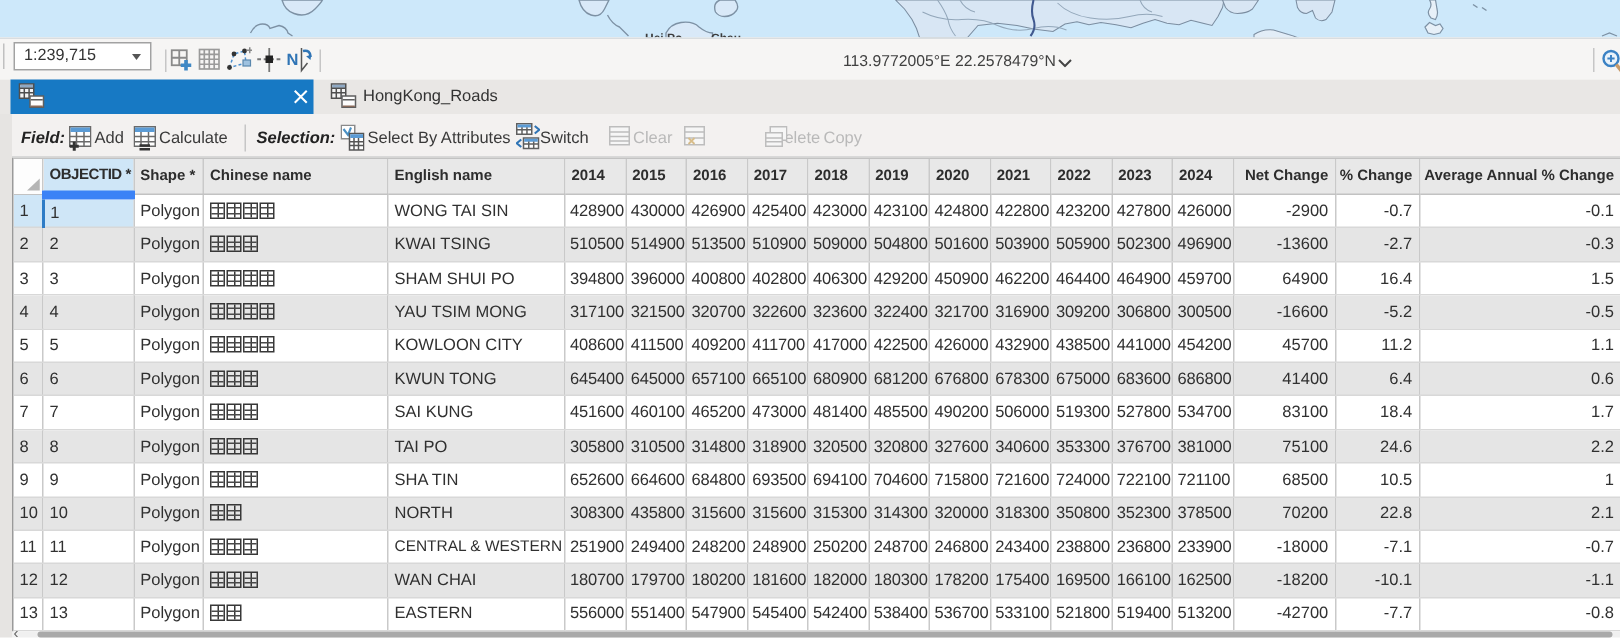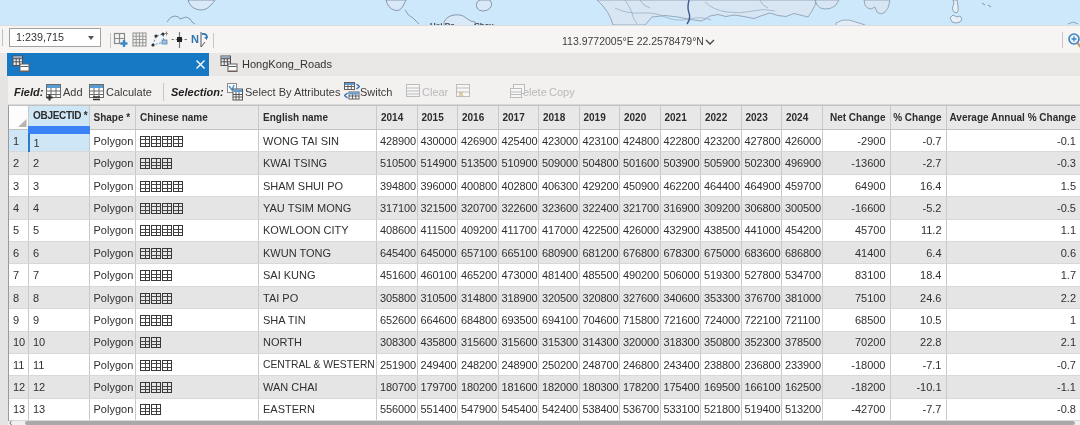--- a/index.html
+++ b/index.html
@@ -38,21 +38,21 @@
   th, td { border-right:1px solid #c9c9c9; border-bottom:1px solid #d8d8d8;
      padding:0 0 0 4px; text-align:left; white-space:nowrap; overflow:hidden;
      font-weight:normal; height:22.4px; }
   thead th { background:#e8e8e8; font-weight:bold; font-size:10px; color:#2d2d2d;
      height:23.6px; border-bottom:1px solid #c2c2c2; }
   thead th.num { text-align:right; padding:0 4px 0 0; }
   td.num { text-align:right; padding:0 4px 0 0; }
   tbody tr:nth-child(even) td { background:#e5e5e5; }
   tbody tr:nth-child(odd) td { background:#ffffff; }
   thead th.selh { background:#fdfdfd; padding:0; position:relative; }
-  thead th.objh { background:#cfe6f7; border-bottom:8px solid #3b82f6; letter-spacing:-0.3px; }
+  thead th.objh { background:#cfe6f7; border-bottom:6px solid #3b82f6; letter-spacing:-0.3px; }
   td.selblue { background:#cfe6f7 !important; }
   td.objblue { background:#cfe6f7 !important; border-left:2px solid #2e7cc6; }
   td.small { font-size:10.3px; }
   td.yr { padding-left:3px; letter-spacing:-0.12px; }
   .cj { display:inline-block; width:10px; height:11px; margin-right:1px;
      border:1px solid #383838; vertical-align:-2px;
      background:
        linear-gradient(#4a4a4a,#4a4a4a) 0 2.5px/100% 1px no-repeat,
        linear-gradient(#4a4a4a,#4a4a4a) 0 6px/100% 1px no-repeat,
        linear-gradient(#383838,#383838) center/1px 100% no-repeat; }

